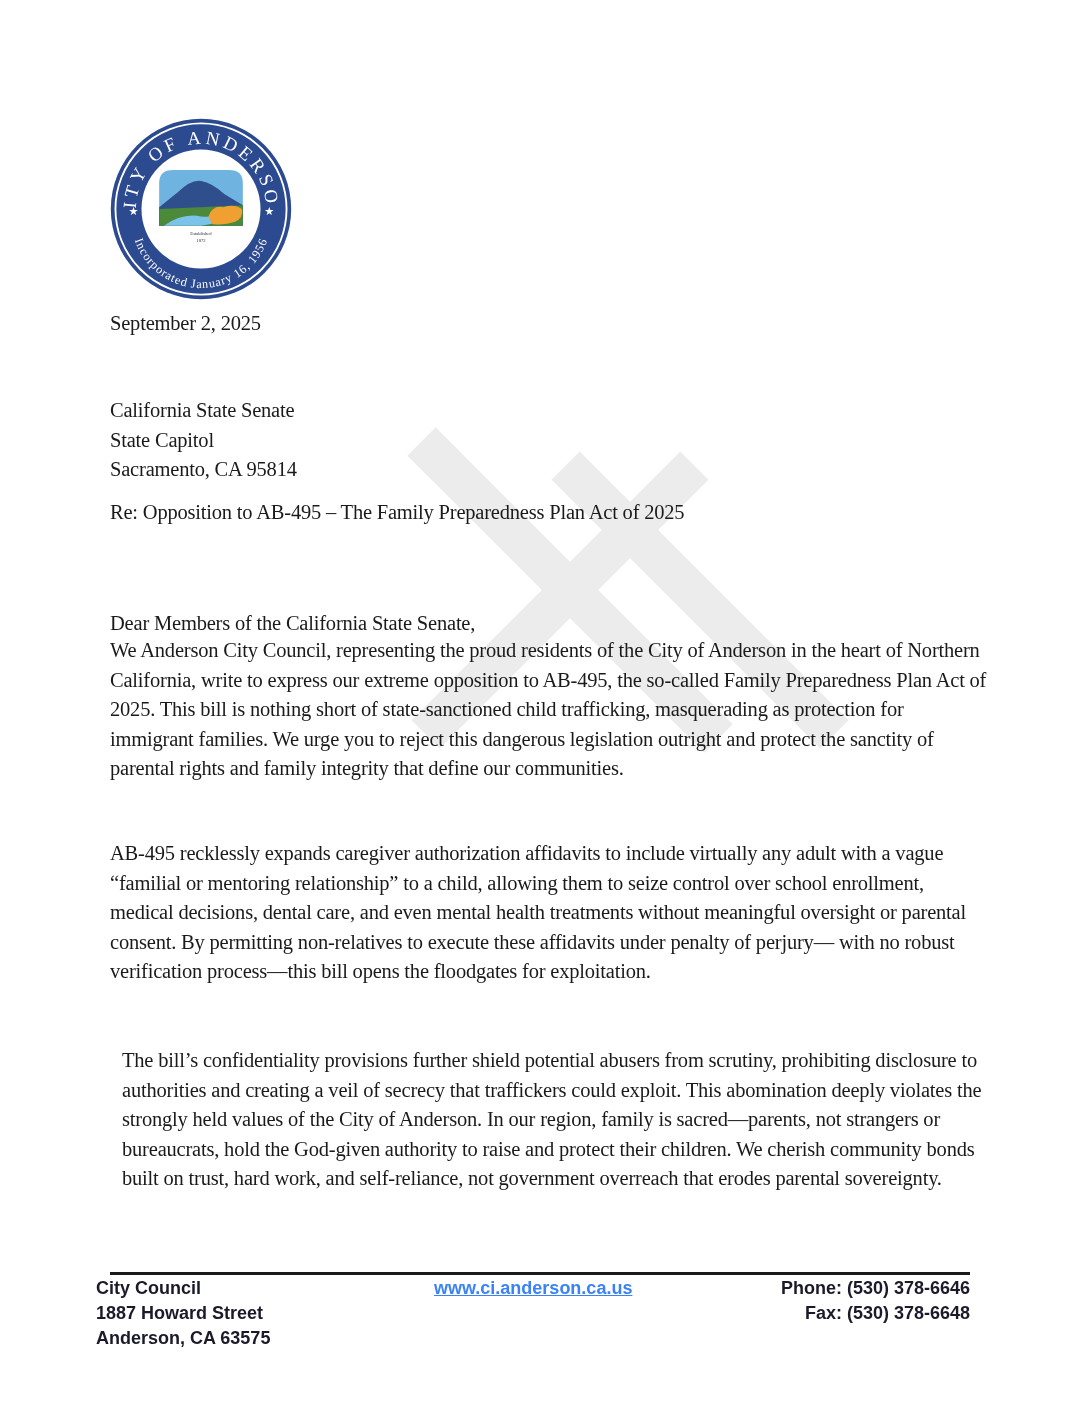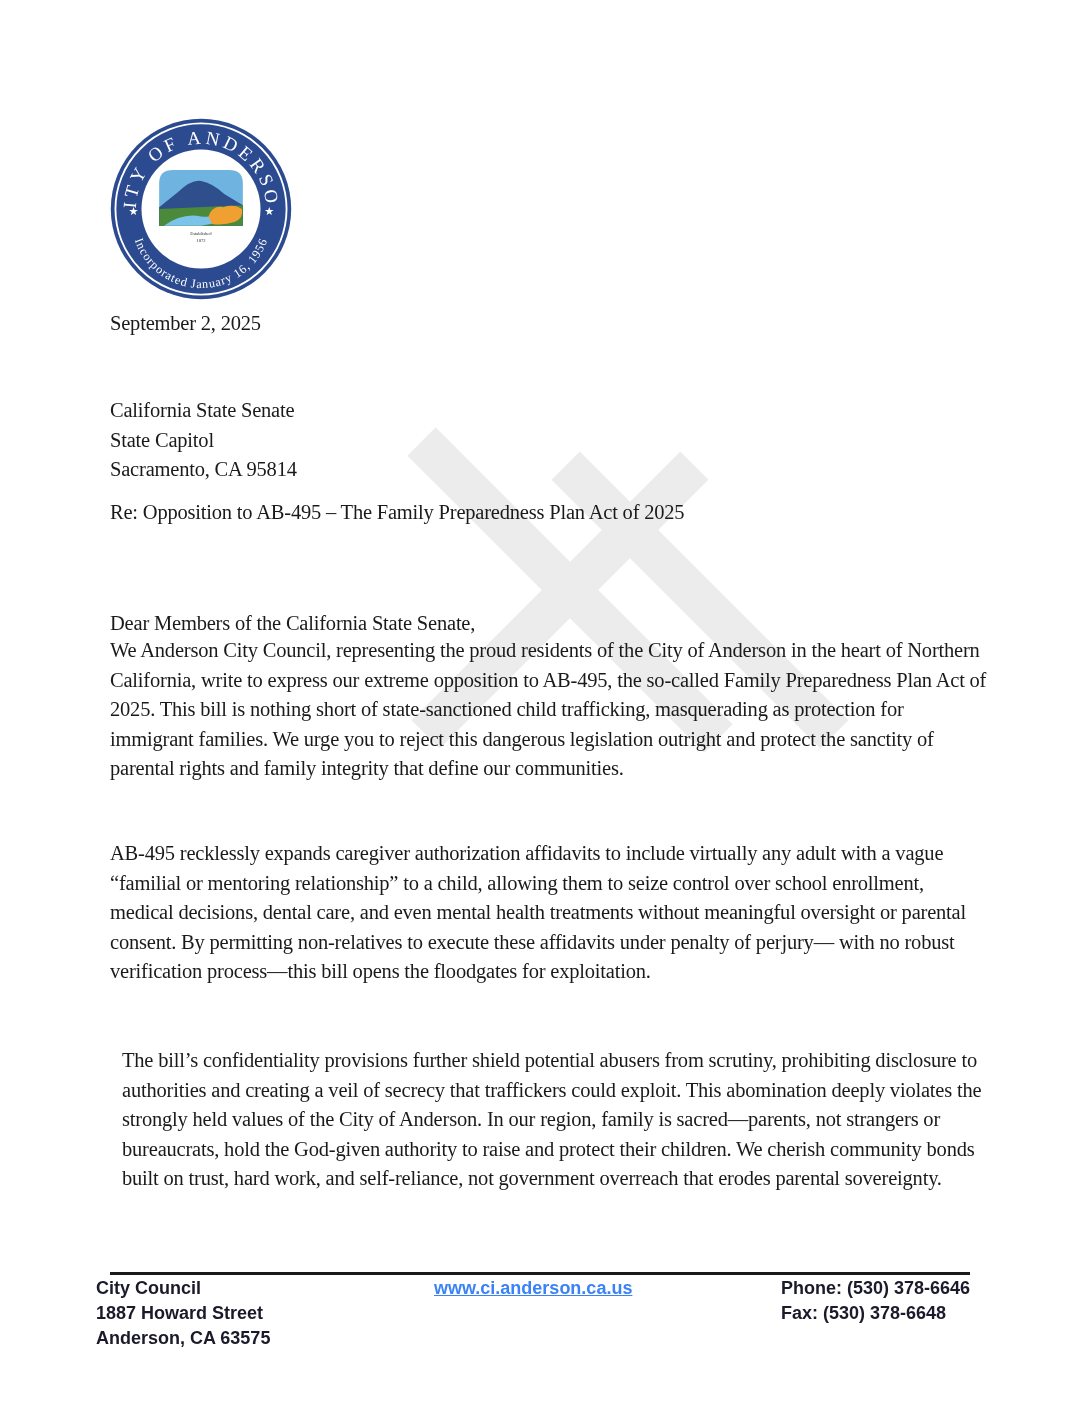--- a/index.html
+++ b/index.html
@@ -18,21 +18,21 @@
     .re { top: 498px; }
     .salutation { top: 572px; margin-top: 37px; }
     .p1 { top: 636px; width: 880px; }
     .p2 { top: 839px; width: 880px; }
     .p3 { top: 1046px; width: 880px; margin-left: 12px; }
     .footer-rule { position: absolute; left: 110px; top: 1272px; width: 860px; height: 3px; background: #1a1a1a; }
     .footer { position: absolute; top: 1276px; font-family: "Liberation Sans", sans-serif; font-weight: bold; font-size: 18px; line-height: 25px; color: #1a1a2a; }
     .footer-left { left: 96px; }
     .footer-center { left: 434px; }
     .footer-center a { color: #3b82f6; text-decoration: underline; }
-    .footer-right { right: 121px; }
+    .footer-right { right: 121px; text-align: right; }
     .line { display: block; }
   </style>
 </head>
 <body>
 
 <svg class="watermark" viewBox="0 0 560 560">
   <g fill="#000">
     <rect x="40" y="260" width="380" height="40" transform="rotate(-45 230 280)"></rect>
     <rect x="180" y="260" width="380" height="40" transform="rotate(45 370 280)"></rect>
     <rect x="220" y="60" width="40" height="420" transform="rotate(-45 240 270)"></rect>

